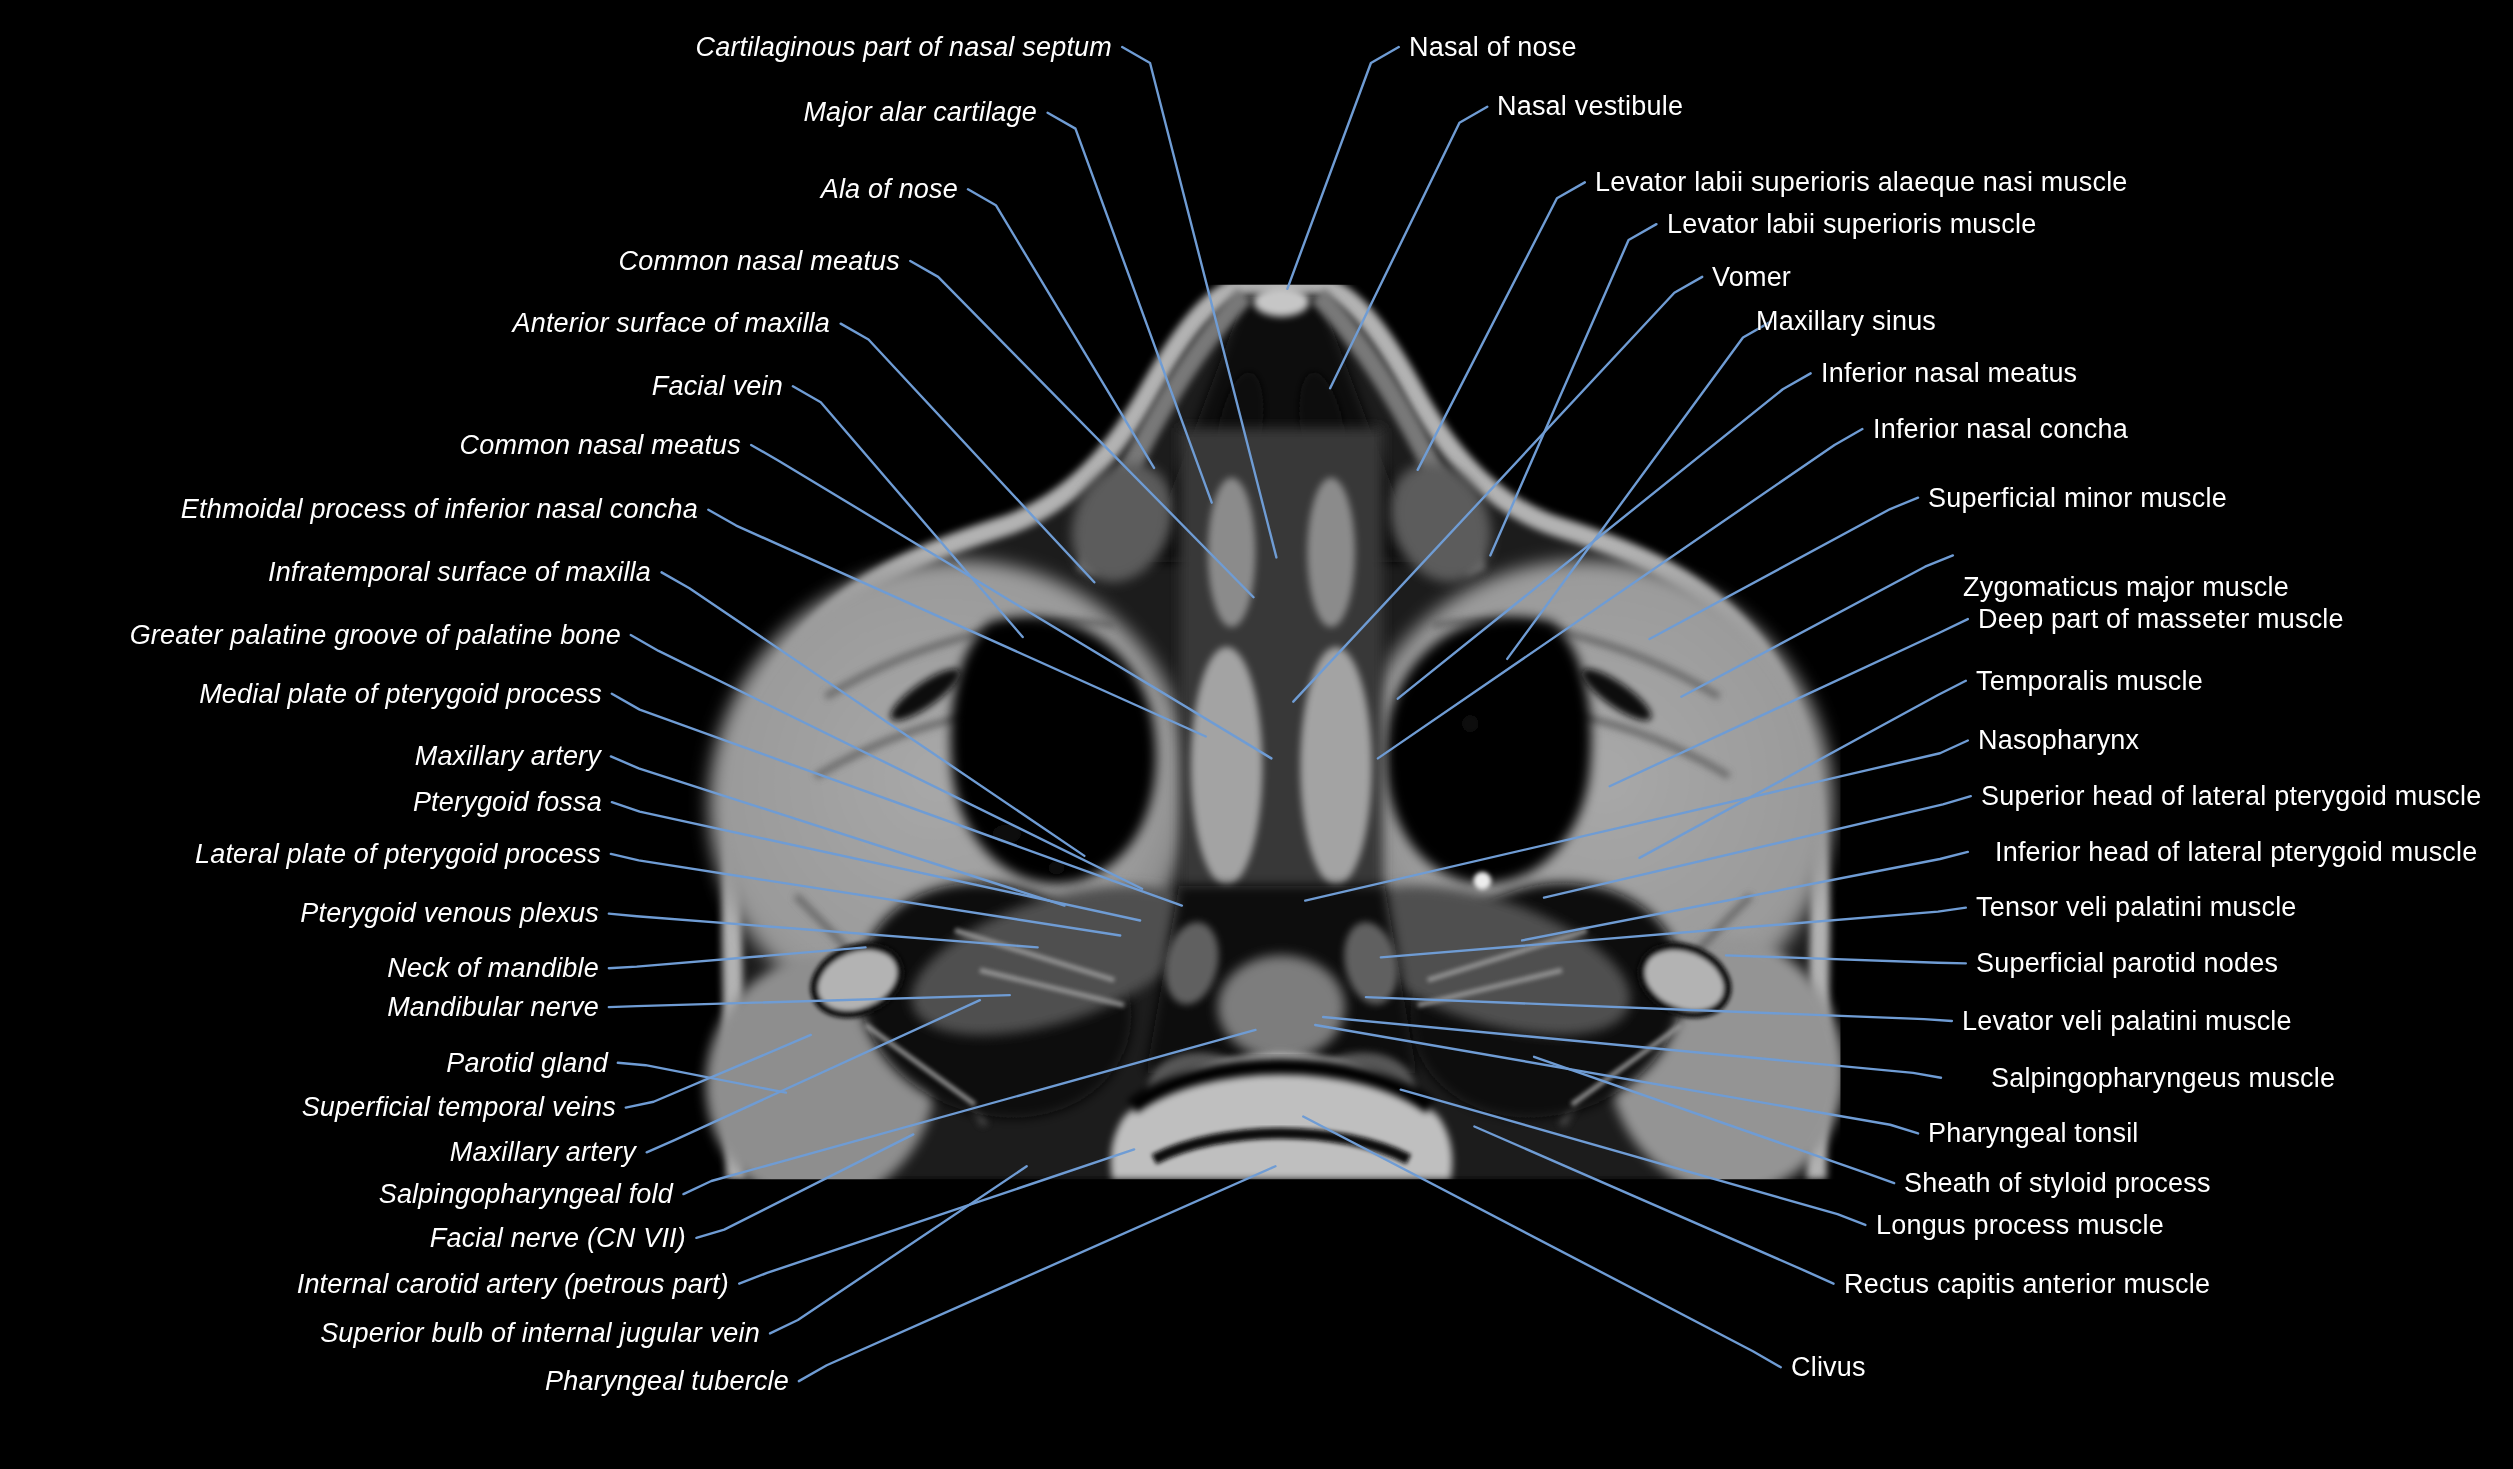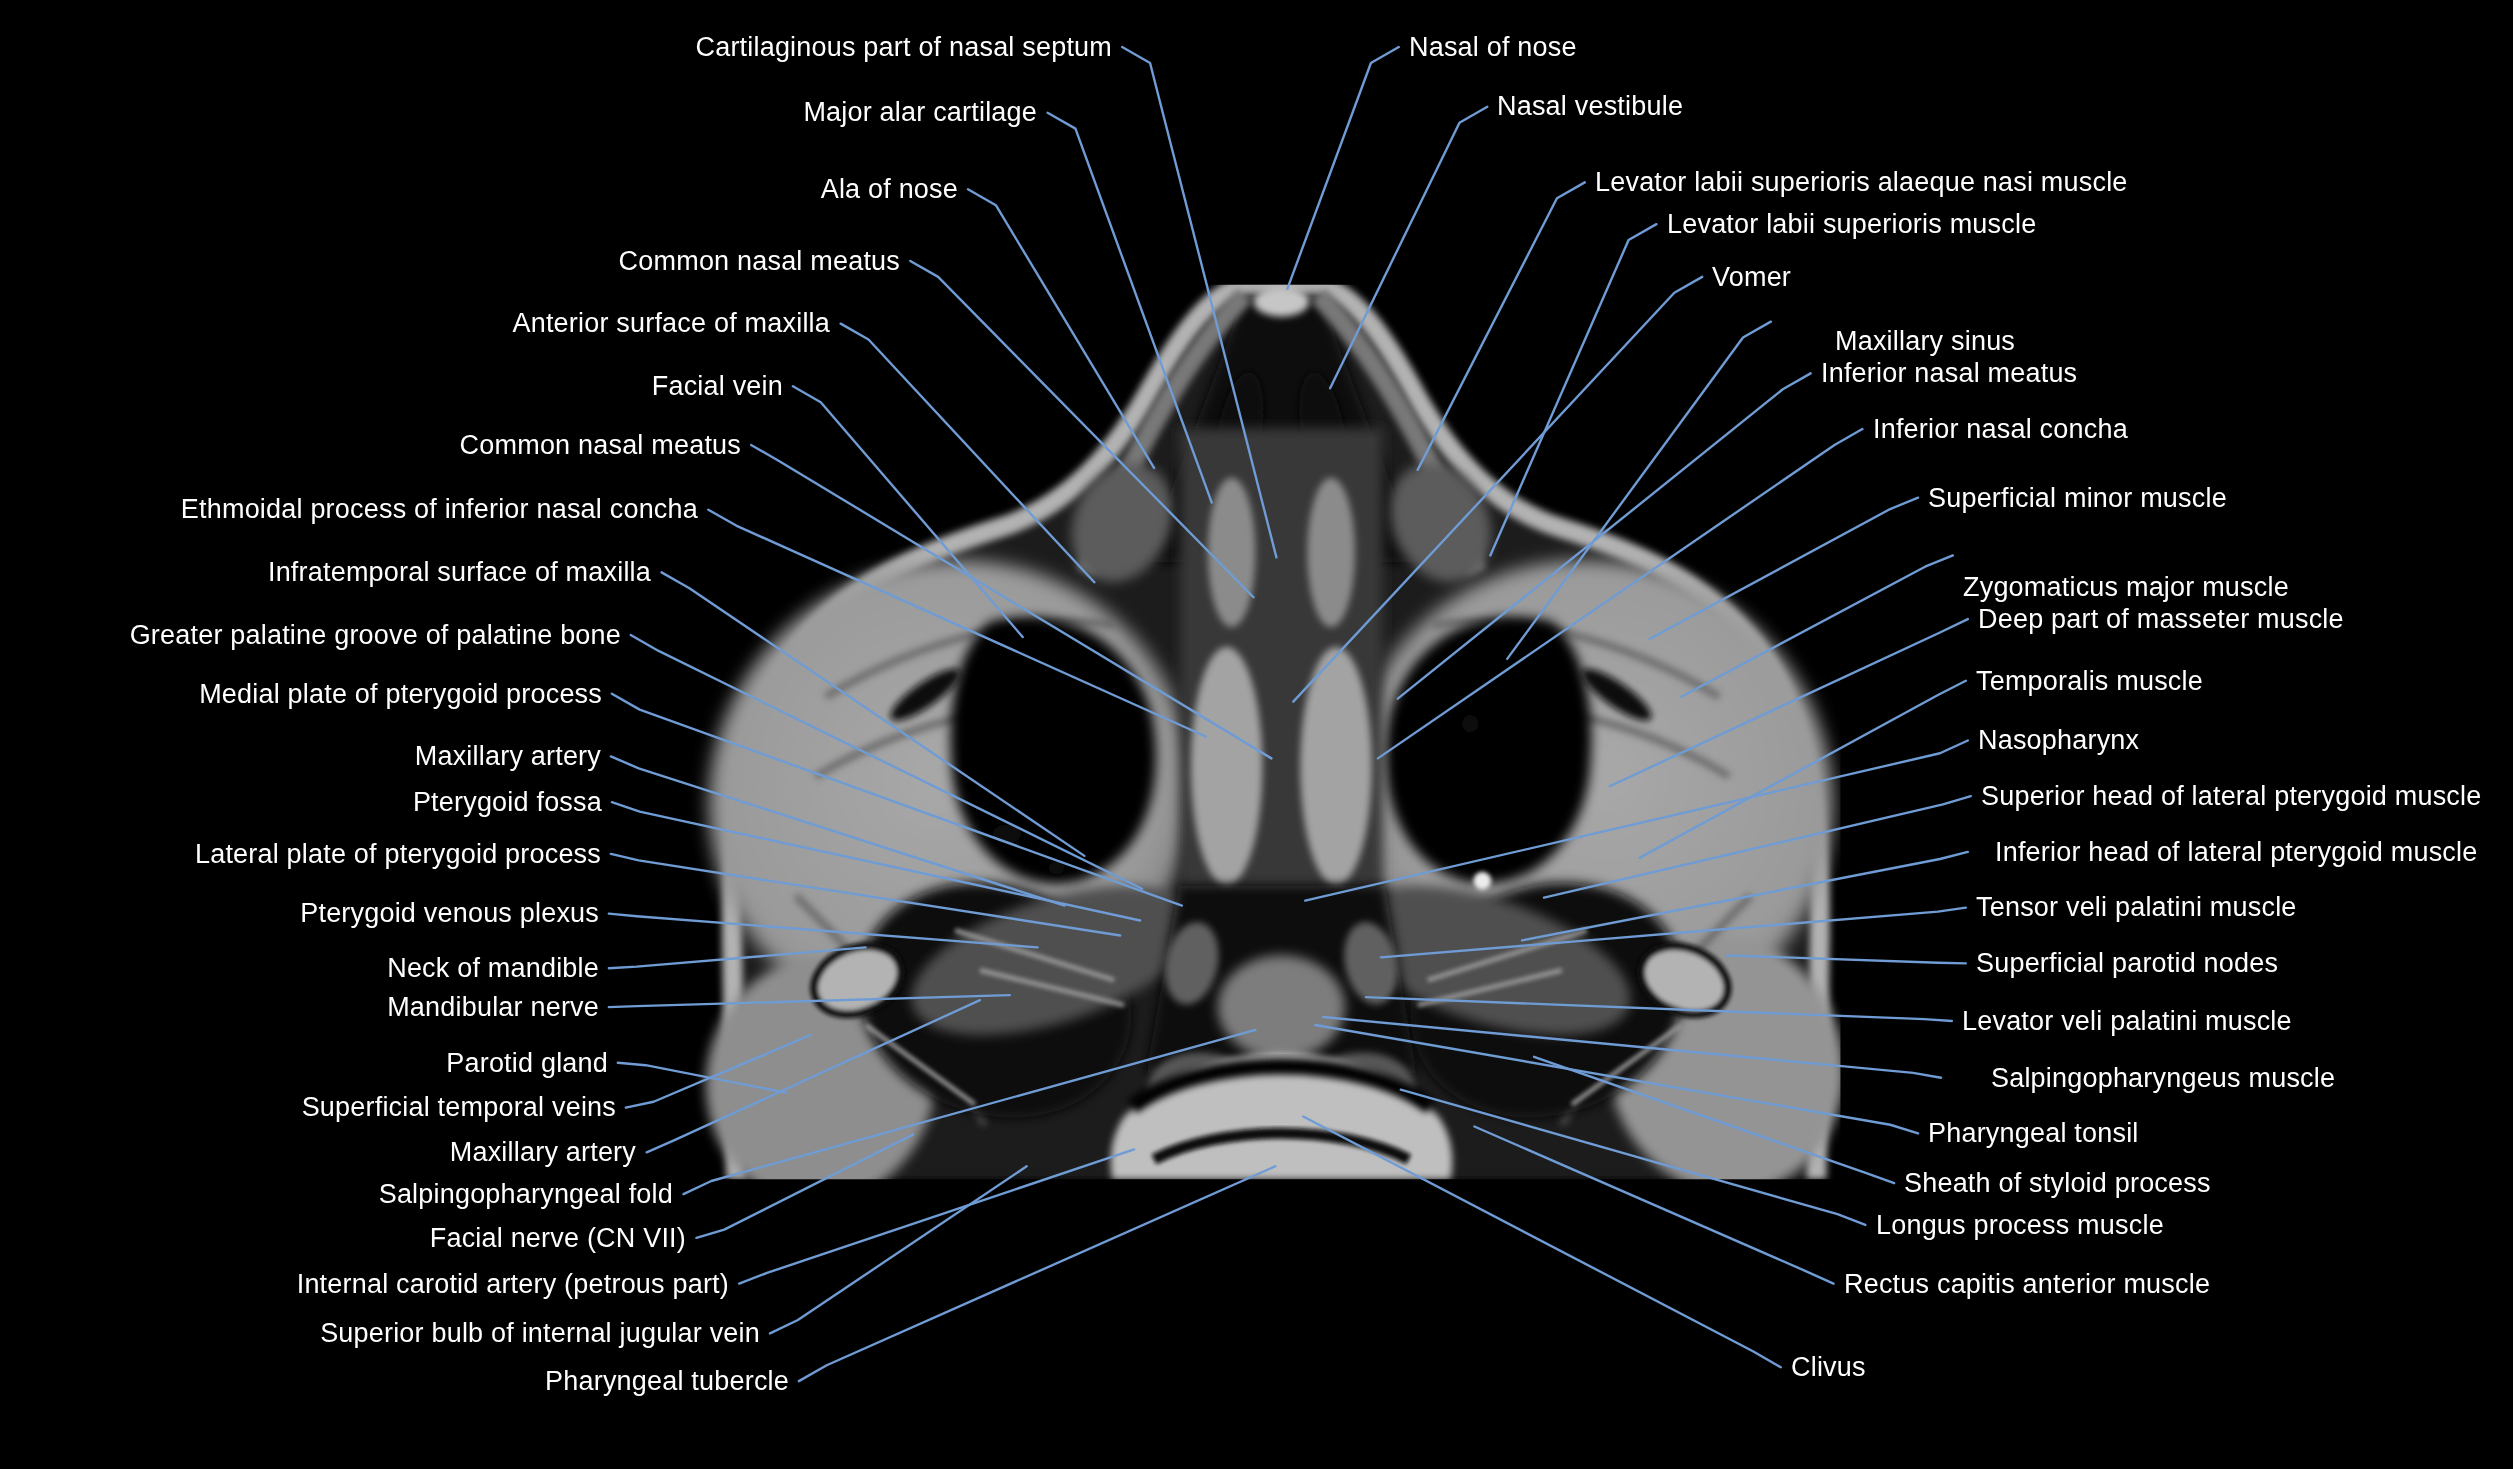--- a/index.html
+++ b/index.html
@@ -19,21 +19,21 @@
   .anat-label{
     position:absolute;
     color:var(--label);
     font-size:27px;
     line-height:30px;
     white-space:nowrap;
     transform:translateY(-50%);
     letter-spacing:0.2px;
     text-shadow:0 0 2px rgba(0,0,0,.9);
   }
-  .anat-label.side-left{text-align:center;}
+  .anat-label.side-left{text-align:center;font-style:italic;}
   .anat-label.side-right{text-align:left;}
 </style>
 </head>
 <body>
 
 <div id="stage">
   <svg id="scene" viewBox="0 0 2526 1477" xmlns="http://www.w3.org/2000/svg">
     <defs>
       <clipPath id="scanClip">
           <rect x="690" y="286" width="1160" height="899"></rect>
@@ -219,21 +219,21 @@
       <div class="anat-label side-left" style="top: 1194px; right: 1840px;">Salpingopharyngeal fold</div>
       <div class="anat-label side-left" style="top: 1238px; right: 1827px;">Facial nerve (CN VII)</div>
       <div class="anat-label side-left" style="top: 1284px; right: 1784px;">Internal carotid artery (petrous part)</div>
       <div class="anat-label side-left" style="top: 1333px; right: 1753px;">Superior bulb of internal jugular vein</div>
       <div class="anat-label side-left" style="top: 1381px; right: 1724px;">Pharyngeal tubercle</div>
       <div class="anat-label side-right" style="top: 47px; left: 1409px;">Nasal of nose</div>
       <div class="anat-label side-right" style="top: 106px; left: 1497px;">Nasal vestibule</div>
       <div class="anat-label side-right" style="top: 182px; left: 1595px;">Levator labii superioris alaeque nasi muscle</div>
       <div class="anat-label side-right" style="top: 224px; left: 1667px;">Levator labii superioris muscle</div>
       <div class="anat-label side-right" style="top: 277px; left: 1712px;">Vomer</div>
-      <div class="anat-label side-right" style="top: 321px; left: 1835px; margin-top: 20px;">Maxillary sinus</div>
+      <div class="anat-label side-right" style="top: 321px; left: 1756px;">Maxillary sinus</div>
       <div class="anat-label side-right" style="top: 373px; left: 1821px;">Inferior nasal meatus</div>
       <div class="anat-label side-right" style="top: 429px; left: 1873px;">Inferior nasal concha</div>
       <div class="anat-label side-right" style="top: 498px; left: 1928px;">Superficial minor muscle</div>
       <div class="anat-label side-right" style="top: 587px; left: 1963px;">Zygomaticus major muscle</div>
       <div class="anat-label side-right" style="top: 619px; left: 1978px;">Deep part of masseter muscle</div>
       <div class="anat-label side-right" style="top: 681px; left: 1976px;">Temporalis muscle</div>
       <div class="anat-label side-right" style="top: 740px; left: 1978px;">Nasopharynx</div>
       <div class="anat-label side-right" style="top: 796px; left: 1981px;">Superior head of lateral pterygoid muscle</div>
       <div class="anat-label side-right" style="top: 852px; left: 1995px;">Inferior head of lateral pterygoid muscle</div>
       <div class="anat-label side-right" style="top: 907px; left: 1976px;">Tensor veli palatini muscle</div>

